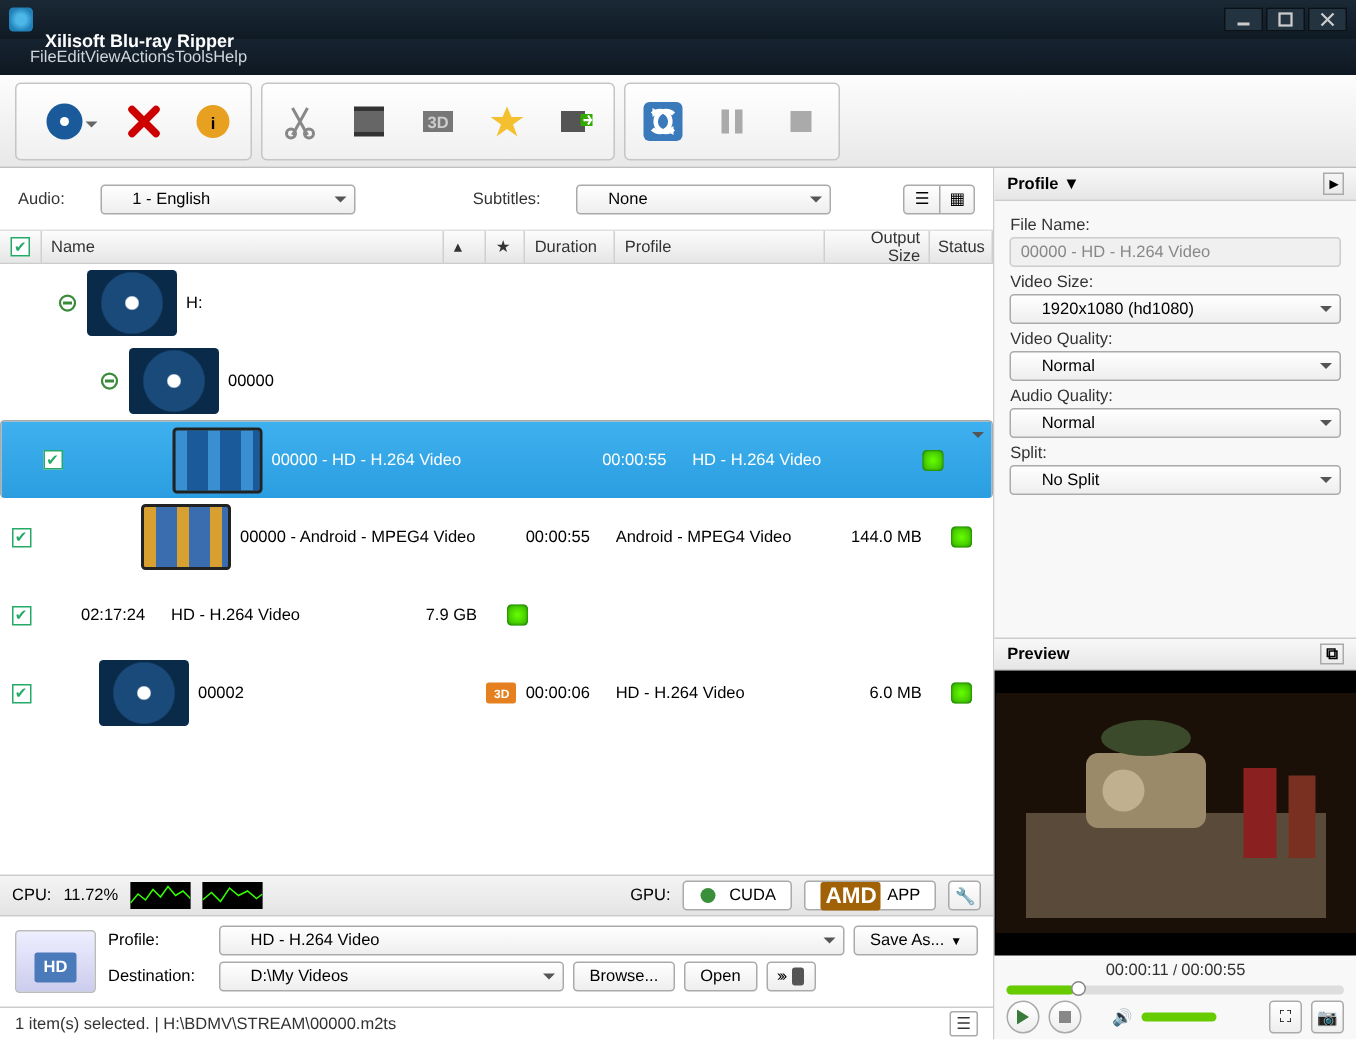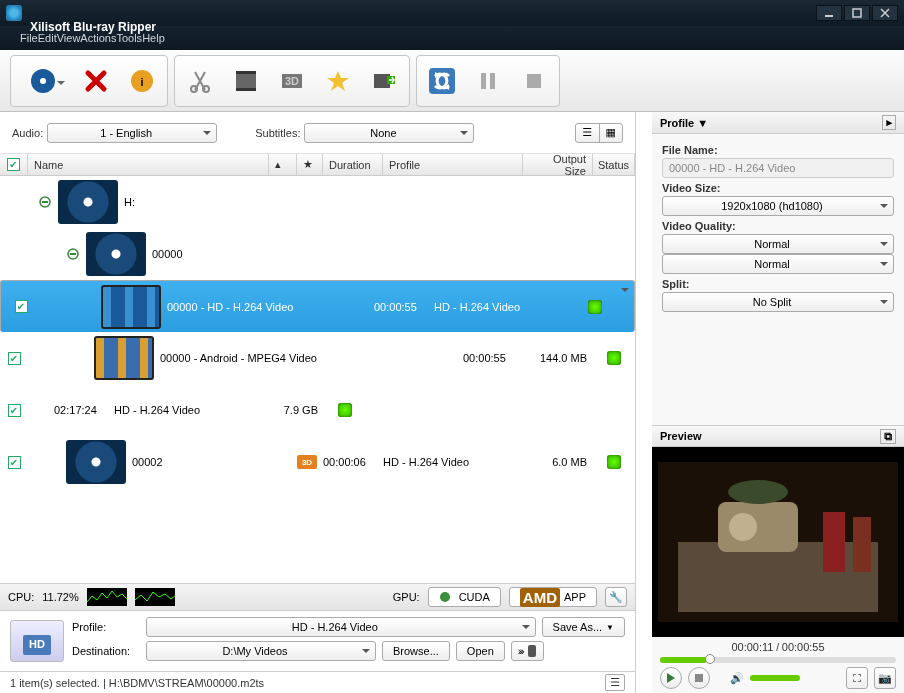--- a/index.html
+++ b/index.html
@@ -11,23 +11,23 @@
 .winbtn svg { width: 10px; height: 10px; }
 .menubar { height: 24px; background: linear-gradient(#162330, #0e1822); display: flex; align-items: center; padding: 0 20px; color: #cfd6dc; }
 .menubar span { cursor: pointer; }
 .toolbar { height: 62px; background: linear-gradient(#fdfdfd, #e8e8e8); border-bottom: 1px solid #c0c0c0; display: flex; align-items: center; padding: 0 10px; gap: 6px; }
 .tgroup { display: flex; background: linear-gradient(#fff, #f0f0f0); border: 1px solid #c5c5c5; border-radius: 4px; padding: 4px; gap: 4px; }
 .tbtn { width: 42px; height: 42px; display: flex; align-items: center; justify-content: center; border-radius: 3px; cursor: pointer; }
 .tbtn.dd { width: 56px; position: relative; }
 .tbtn.dd::after { content: ''; position: absolute; right: 6px; top: 50%; border: 4px solid transparent; border-top-color: #666; }
 .main { display: flex; height: calc(693px - 26px - 24px - 62px); }
 .left { flex: 1; display: flex; flex-direction: column; border-right: 1px solid #ccc; }
-.subtool { height: 42px; display: flex; align-items: center; padding: 0 12px; gap: 4px; border-bottom: 1px solid #e0e0e0; }
+.subtool { height: 42px; display: flex; align-items: center; padding: 0 12px; gap: 24px; border-bottom: 1px solid #e0e0e0; }
 .subtool .lbl { color: #333; }
-.sel { border: 1px solid #aaa; border-radius: 3px; height: 20px; background: linear-gradient(#fff,#eee); padding: 0 18px 0 6px; position: relative; display: flex; align-items: center; min-width: 120px; cursor: pointer; justify-content: center; }
+.sel { border: 1px solid #aaa; border-radius: 3px; height: 20px; background: linear-gradient(#fff,#eee); padding: 0 18px 0 20px; position: relative; display: flex; align-items: center; min-width: 120px; cursor: pointer; }
 .sel::after { content: ''; position: absolute; right: 5px; top: 7px; border: 4px solid transparent; border-top-color: #555; }
 .viewbtns { width: 48px; height: 20px; border: 1px solid #aaa; border-radius: 3px; background: linear-gradient(#fff,#eee); display: flex; }
 .viewbtns > div { flex: 1; display: flex; align-items: center; justify-content: center; cursor: pointer; }
 .viewbtns > div:first-child { border-right: 1px solid #aaa; }
 .thead { height: 22px; background: linear-gradient(#fcfcfc,#e6e6e6); border-bottom: 1px solid #ccc; display: flex; align-items: center; }
 .thead .col { border-right: 1px solid #d0d0d0; height: 100%; display: flex; align-items: center; padding: 0 6px; color: #333; cursor: pointer; }
 .cchk { width: 28px; justify-content: center; }
 .cname { flex: 1; }
 .csort { width: 28px; }
 .cstar { width: 26px; }
@@ -56,24 +56,24 @@
 .statusdot { width: 14px; height: 14px; border-radius: 3px; background: radial-gradient(circle,#6f0,#3a0); box-shadow: inset 0 0 2px #050; }
 .badge3d { width: 20px; height: 14px; background: #e58020; border-radius: 2px; color: #fff; font-size: 8px; display: flex; align-items: center; justify-content: center; font-weight: bold; }
 .cpubar { height: 28px; background: linear-gradient(#f4f4f4,#e4e4e4); border-top: 1px solid #ccc; border-bottom: 1px solid #ccc; display: flex; align-items: center; padding: 0 8px; gap: 8px; }
 .cpugraph { width: 40px; height: 18px; background: #000; }
 .btn { border: 1px solid #aaa; border-radius: 3px; height: 20px; background: linear-gradient(#fff,#eee); padding: 0 10px; display: flex; align-items: center; cursor: pointer; gap: 4px; }
 .destbar { padding: 6px 10px; display: flex; gap: 8px; align-items: center; }
 .destbar .bigthumb { width: 54px; height: 42px; border: 1px solid #bbb; border-radius: 3px; background: linear-gradient(#eef,#cce); display: flex; align-items: flex-end; justify-content: center; }
 .destrow { display: flex; align-items: center; gap: 6px; margin-bottom: 4px; }
 .destrow .sel { flex: 1; }
 .statusbar { height: 22px; border-top: 1px solid #ccc; display: flex; align-items: center; padding: 0 10px; color: #333; justify-content: space-between; }
-.right { width: 252px; display: flex; flex-direction: column; background: #f8f8f8; margin-left: 16px; }
+.right { width: 252px; display: flex; flex-direction: column; background: #f8f8f8; }
 .rhead { height: 22px; background: linear-gradient(#f8f8f8,#e6e6e6); border-bottom: 1px solid #ccc; display: flex; align-items: center; padding: 0 8px; font-weight: bold; justify-content: space-between; }
 .rbody { padding: 6px 10px; flex: 0 0 auto; }
-.rbody .lbl { color: #333; margin: 4px 0 2px; display: block; font-weight: bold; }
+.rbody .lbl { color: #333; margin: 4px 0 2px; display: block; }
 .rbody .sel, .rbody input { width: 100%; }
 .rbody input { border: 1px solid #ccc; border-radius: 3px; height: 20px; padding: 0 6px; background: #f0f0f0; color: #888; }
 .prevhead { height: 22px; background: linear-gradient(#f8f8f8,#e6e6e6); border-top: 1px solid #ccc; border-bottom: 1px solid #ccc; display: flex; align-items: center; padding: 0 8px; font-weight: bold; justify-content: space-between; margin-top: auto; }
 .prevbody { background: #000; height: 190px; display: flex; align-items: center; justify-content: center; }
 .prevctrl { padding: 4px 8px; }
 .timeline { height: 6px; background: #ddd; border-radius: 3px; position: relative; margin: 4px 0; }
 .timeline .prog { position: absolute; height: 100%; background: #6c0; border-radius: 3px; width: 20%; }
 .timeline .knob { position: absolute; width: 10px; height: 10px; background: #fff; border: 1px solid #888; border-radius: 50%; top: -3px; left: 19%; }
 .timetxt { text-align: center; font-size: 10px; color: #333; }
 .pctrls { display: flex; align-items: center; gap: 6px; margin-top: 4px; }
@@ -277,20 +277,21 @@
         <div class="row">
           <div class="cell cchk">
             <div class="chk on"></div>
           </div>
           <div class="cell cname" style="padding-left:66px">
             <div class="thumb film"></div>
             <span>00000 - Android - MPEG4 Video</span>
           </div>
           <div class="cell cstar"></div>
           <div class="cell cdur">00:00:55</div>
+          <div class="cell cprof">Android - MPEG4 Video</div>
           <div class="cell cout">144.0 MB</div>
           <div class="cell cstat">
             <div class="statusdot"></div>
           </div>
         </div>
         <div class="row">
           <div class="cell cchk">
             <div class="chk on"></div>
           </div>
           <div class="cell cstar"></div>
@@ -401,20 +402,21 @@
       <span class="lbl">File Name:</span>
       <input disabled="" value="00000 - HD - H.264 Video" style="">
       <span class="lbl">Video Size:</span>
       <div class="sel">
           <span>1920x1080 (hd1080)</span>
         </div>
       <span class="lbl">Video Quality:</span>
       <div class="sel">
           <span>Normal</span>
         </div>
+      <span class="lbl">Audio Quality:</span>
       <div class="sel">
           <span>Normal</span>
         </div>
       <span class="lbl">Split:</span>
       <div class="sel">
           <span>No Split</span>
         </div>
     </div>
 
     <div class="prevhead">

